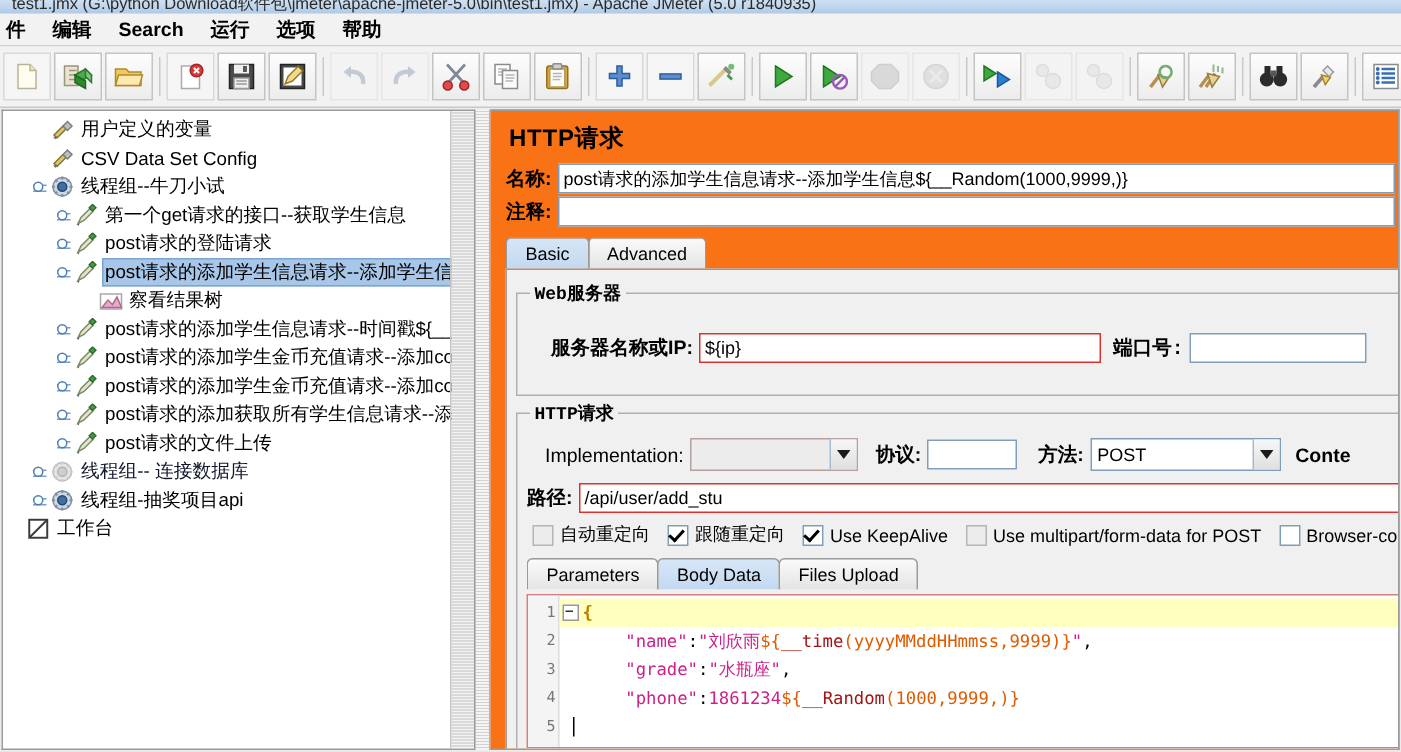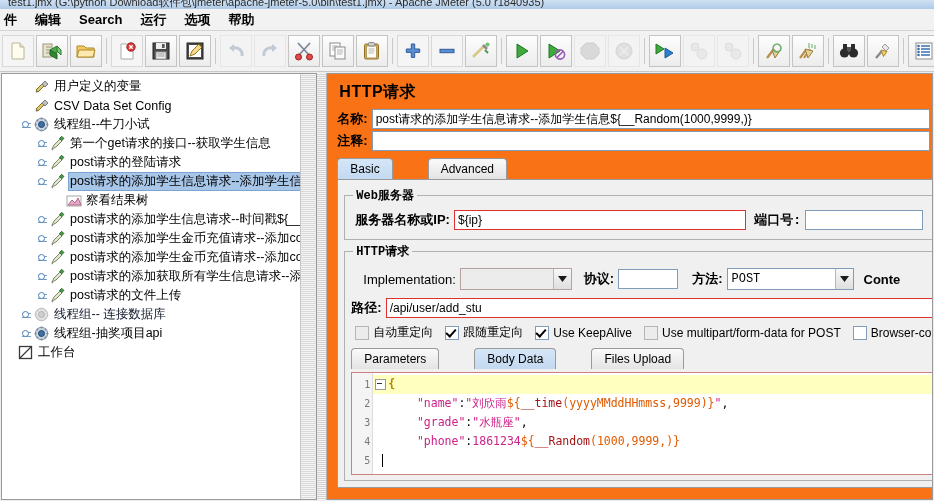--- a/index.html
+++ b/index.html
@@ -216,21 +216,20 @@
     min-width: 0;
   }
 
   
   .tabstrip {
     display: flex;
     align-items: flex-start;
     margin-top: 7px;
     height: 21px;
     position: relative;
-    gap: 36px;
   }
   .tab {
     font-size: 12px;
     padding: 3px 12px 3px 12px;
     border: 1px solid #9a9a9a;
     border-bottom: none;
     background: linear-gradient(to bottom,#fafafa,#e4e4e4);
     border-radius: 4px 4px 0 0;
     margin-right: -1px;
     position: relative;
@@ -280,21 +279,21 @@
 
   .combo {
     height: 20px;
     border: 1px solid #7f9db9;
     background: #fff;
     display: flex;
     align-items: center;
     font-size: 12px;
     position: relative;
   }
-  .combo .cv { padding: 0 4px; flex: 1 1 auto; white-space: nowrap; overflow: hidden; font-family: Liberation Mono, monospace; }
+  .combo .cv { padding: 0 4px; flex: 1 1 auto; white-space: nowrap; overflow: hidden; }
   .combo .carrow {
     width: 17px; height: 100%;
     background: linear-gradient(to bottom,#f7f7f7,#dfdfdf);
     border-left: 1px solid #a8bcd0;
     display: flex; align-items: center; justify-content: center;
     flex: 0 0 auto;
   }
   .combo.disabled { background: #ececec; border-color: #b6a0a0; }
   .combo.disabled .cv { color: #777; }
 
@@ -807,21 +806,21 @@
 
       <div class="tabstrip">
         <div class="tab active">Basic</div>
         <div class="tab">Advanced</div>
       </div>
 
       <div class="tabbody">
 
         <fieldset class="grp">
           <legend>Web服务器</legend>
-          <div class="frow" style="margin:4px;">
+          <div class="frow" style="margin:16px;">
             <div class="flabel">服务器名称或IP:</div>
             <div class="finput redbox" style="flex:1 1 auto;">${ip}</div>
             <div class="flabel" style="margin-left:8px;font-family:Liberation Mono, monospace;">端口号:</div>
             <div class="finput" style="flex:0 0 110px;"></div>
           </div>
         </fieldset>
 
         <fieldset class="grp">
           <legend>HTTP请求</legend>
 

